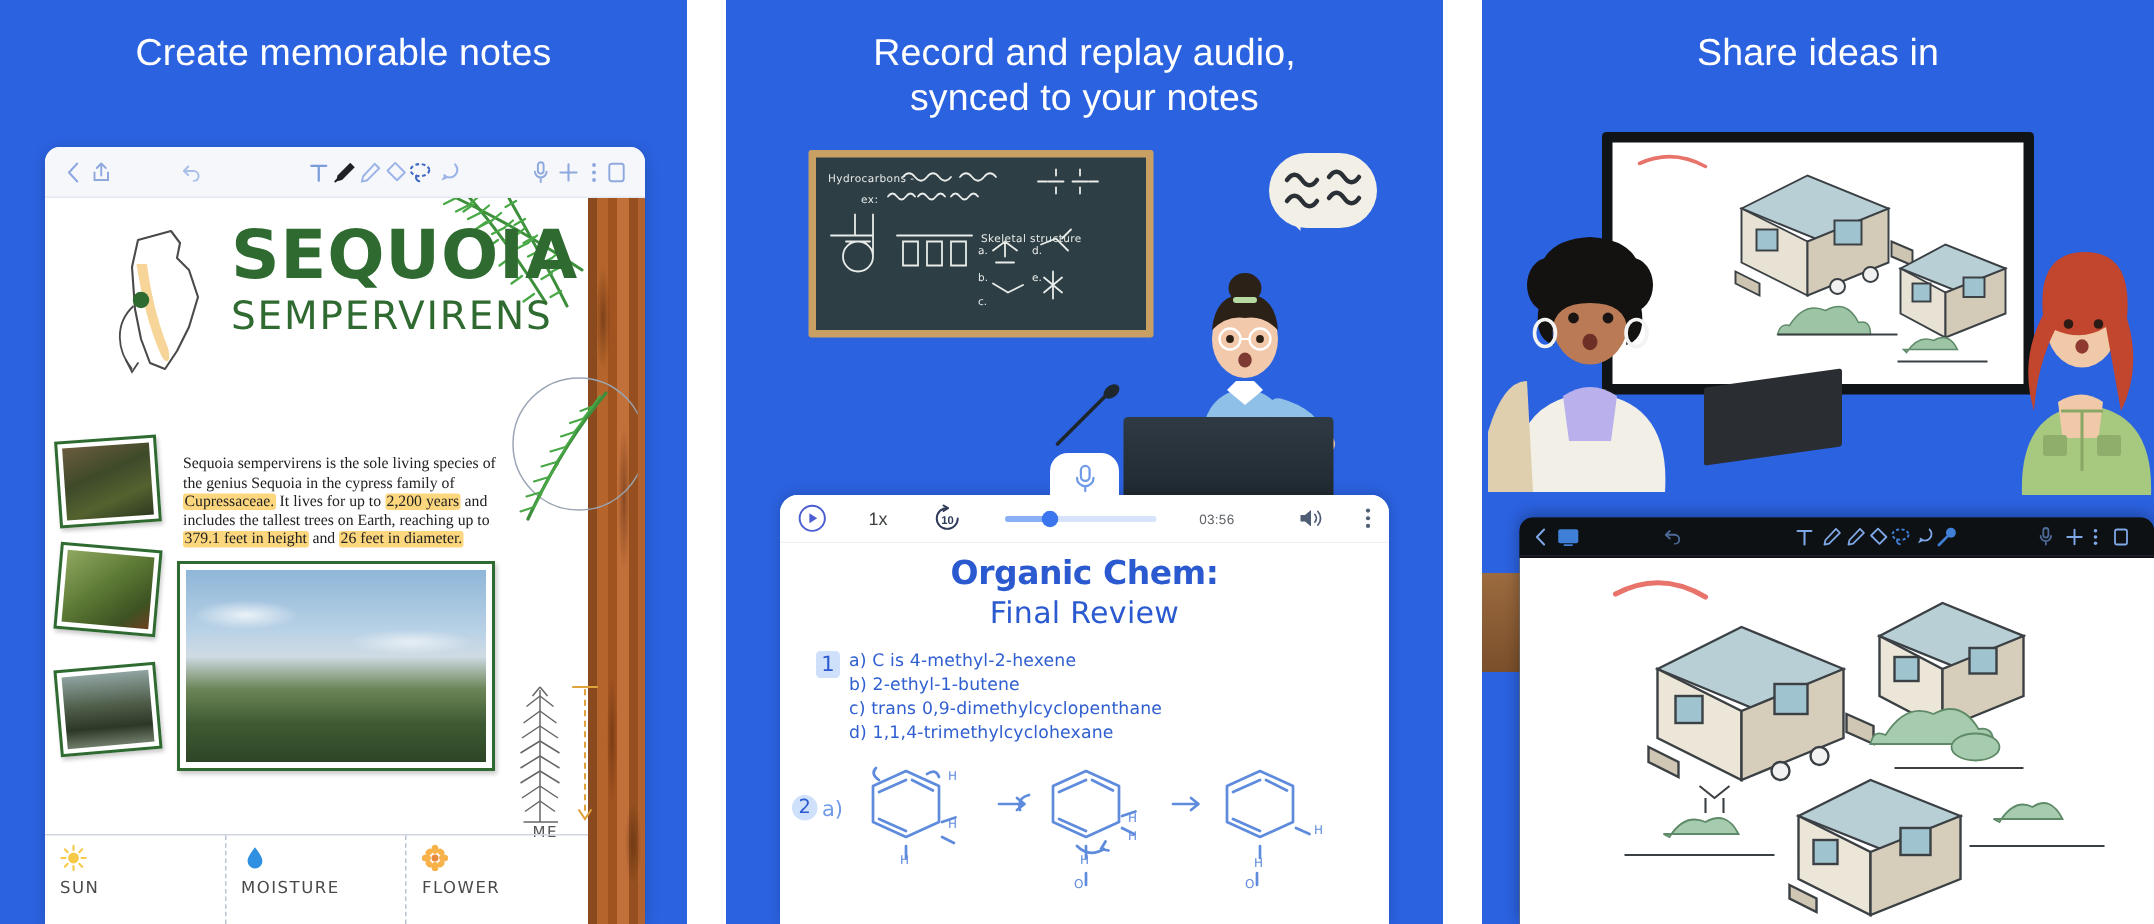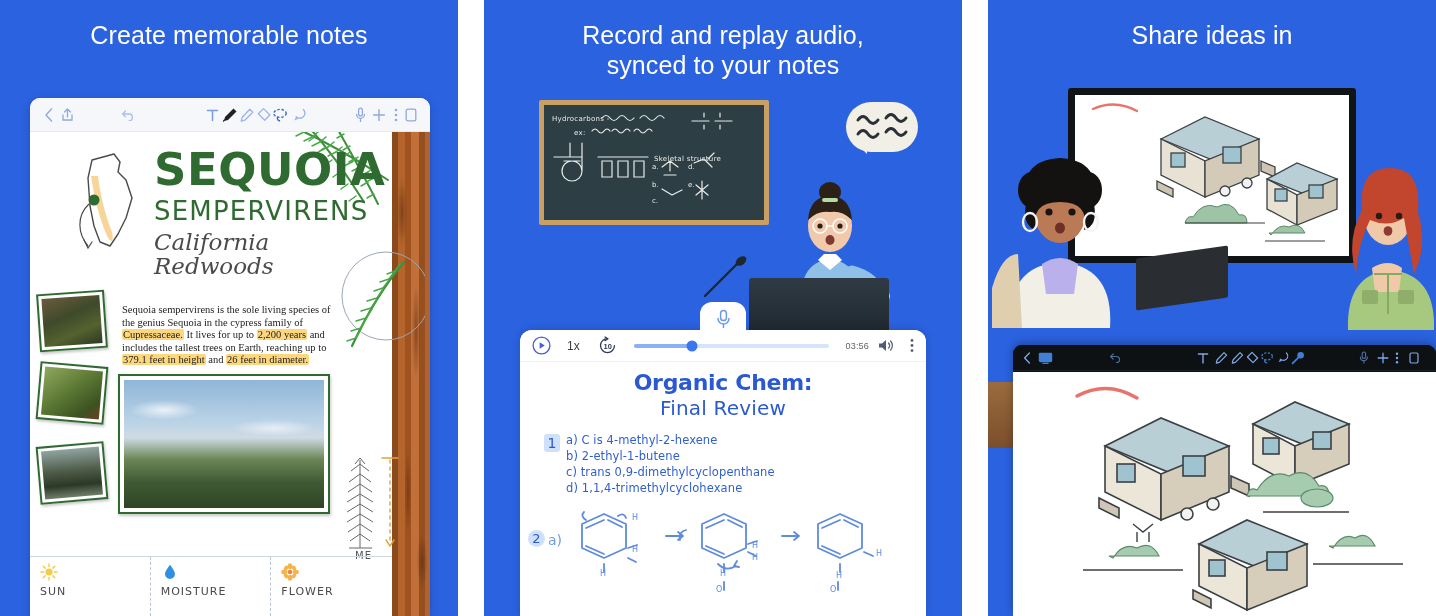--- a/index.html
+++ b/index.html
@@ -160,32 +160,32 @@
     box-shadow: 0 -1px 9px rgba(0,0,0,.16); overflow: visible;
   }
   .mic-notch {
     position: absolute; left: 50%; transform: translateX(-50%); top: -28px;
     width: 46px; height: 40px; background: #fff;
     border-radius: 12px 12px 0 0; display: flex; align-items: center; justify-content: center;
     padding-bottom: 6px;
   }
   .player {
     position: relative; height: 32px; display: flex; align-items: center;
-    gap: 4px; padding: 0 12px; border-bottom: 1px solid #eef1f5;
+    gap: 16px; padding: 0 12px; border-bottom: 1px solid #eef1f5;
     border-radius: 12px 12px 0 0; background: #fff;
   }
   .pl-speed { color: #3c4043; font-size: 12px; margin: 0 14px 0 12px; }
   .slider { position: relative; flex: 1 1 auto; height: 4px; margin: 0 12px; }
   .slider-track { position: absolute; inset: 0; background: #d7e3fb; border-radius: 2px; }
   .slider-fill { position: absolute; left: 0; top: 0; bottom: 0; background: #8ab0f5; border-radius: 2px; }
   .slider-knob {
     position: absolute; top: 50%; width: 11px; height: 11px; border-radius: 50%;
     background: #3b76ef; transform: translate(-50%,-50%);
   }
-  .pl-time { color: #5f6368; font-size: 9px; margin-right: 4px; letter-spacing: .2px; }
+  .pl-time { color: #5f6368; font-size: 9px; margin-right: 26px; letter-spacing: .2px; }
   .notes2 { position: relative; height: 254px; background: #fff; padding-top: 8px; }
   .oc-title {
     text-align: center; color: #2b5ad0; font-family: "DejaVu Sans", sans-serif;
     font-weight: 700; font-size: 22px; letter-spacing: -.3px;
   }
   .oc-sub {
     text-align: center; color: #2b5ad0; font-family: "DejaVu Sans", sans-serif;
     font-size: 20px; margin-top: 1px; letter-spacing: .2px;
   }
   .qlist { margin: 12px 0 0 24px; position: relative; }
@@ -355,21 +355,20 @@
           <circle cx="56" cy="46" r="44" fill="none" stroke="#9aa6b4" stroke-width="1"></circle>
           <path d="M22 96 C36 66, 52 38, 74 12" stroke="#3e8f3c" stroke-width="2.2" fill="none" stroke-linecap="round"></path>
           <g stroke="#49a846" stroke-width="1.4" stroke-linecap="round">
             <path d="M26 88 l-9 3 M31 78 l-10 3 M36 68 l-10 3 M41 58 l-10 3 M47 48 l-10 3 M53 38 l-9 3 M59 29 l-9 3 M65 21 l-8 3"></path>
             <path d="M26 88 l5 -9 M31 78 l5 -9 M36 68 l6 -9 M41 58 l6 -9 M47 48 l6 -9 M53 38 l6 -8 M59 29 l6 -8 M65 21 l5 -7"></path>
           </g>
         </svg>
 
         <div class="note-title">SEQUOIA</div>
         <div class="note-sub">SEMPERVIRENS</div>
-        <div class="note-sub2">California Redwoods</div>
 
         <div class="note-body" id="note-body"><span>Sequoia sempervirens is the sole living species of the genius Sequoia in the cypress family of </span><span class="hl">Cupressaceae.</span><span> It lives for up to </span><span class="hl">2,200 years</span><span> and includes the tallest trees on Earth, reaching up to </span><span class="hl">379.1 feet in height</span><span> and </span><span class="hl">26 feet in diameter.</span></div>
 
         <div class="photo" id="ph-1">
             <i></i>
           </div>
         <div class="photo" id="ph-2">
             <i></i>
           </div>
         <div class="photo" id="ph-3">

